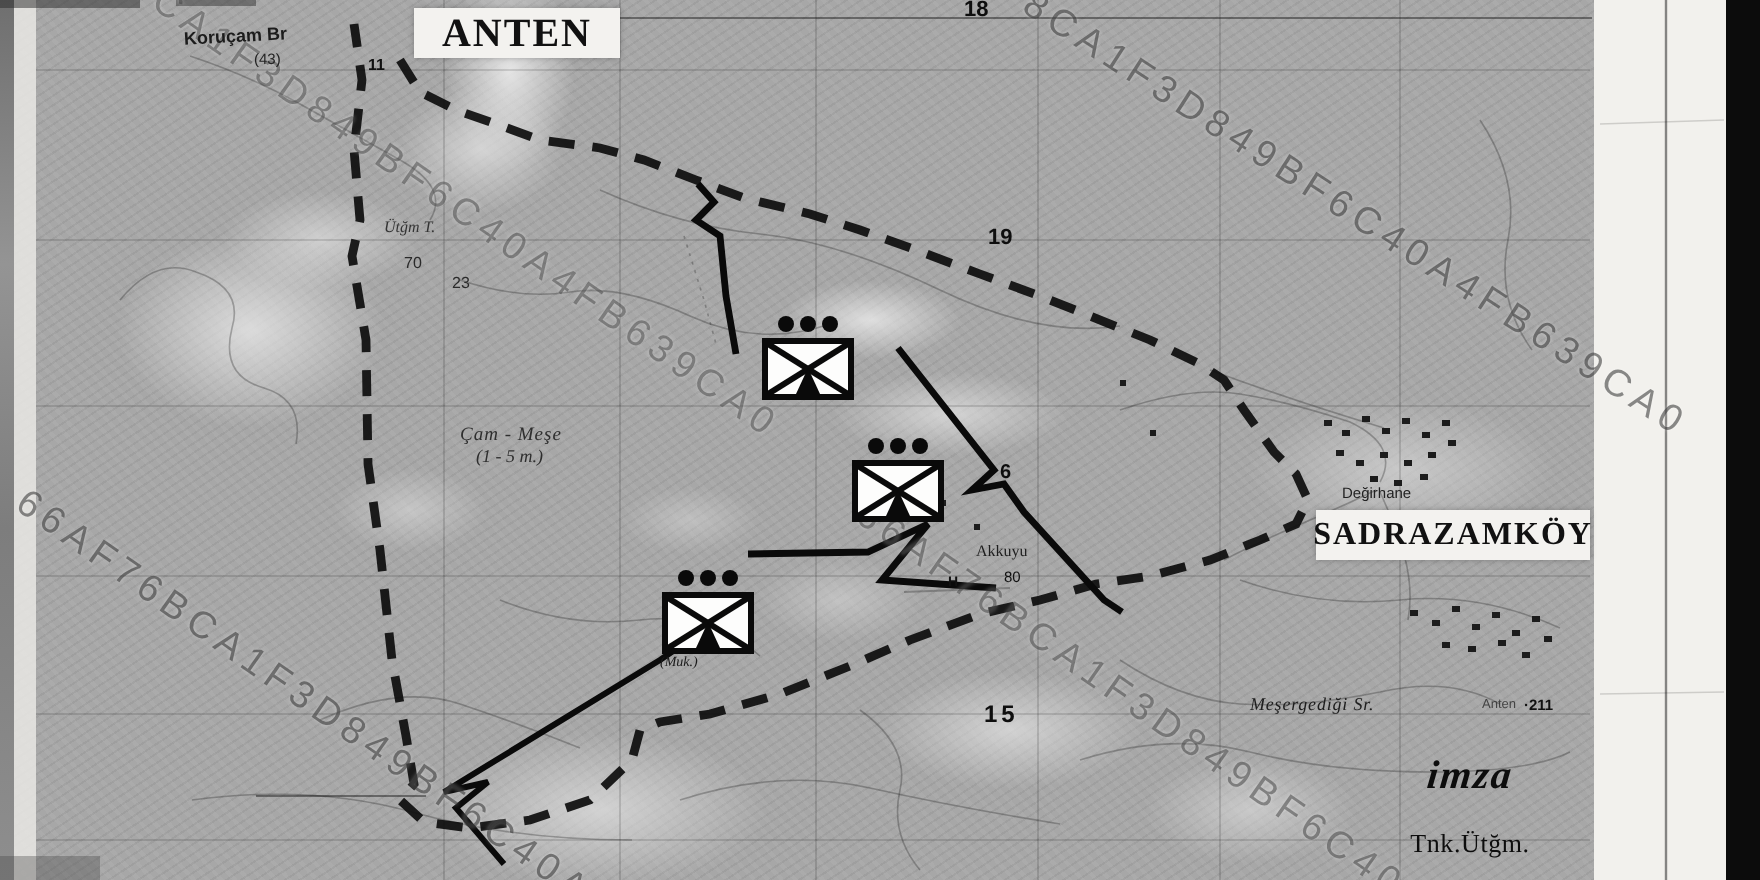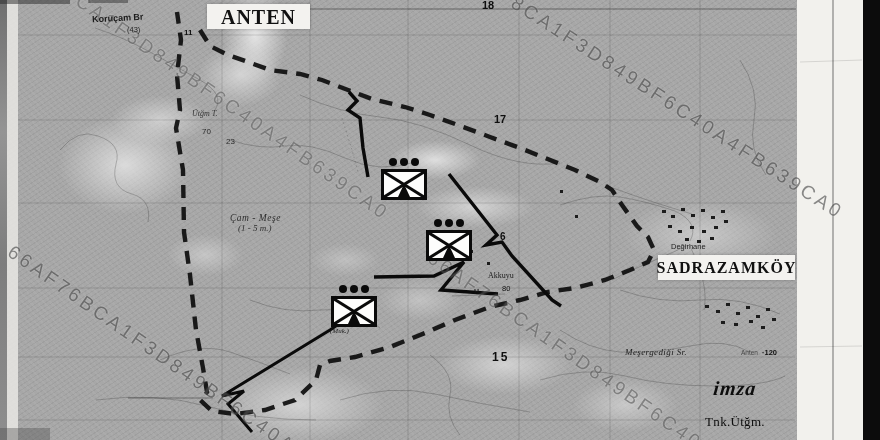--- a/index.html
+++ b/index.html
@@ -233,25 +233,25 @@
   <div class="lbl l-70 small-sans">70</div>
   <div class="lbl l-23 small-sans">23</div>
   <div class="lbl l-cam1">Çam - Meşe</div>
   <div class="lbl l-cam2">(1 - 5 m.)</div>
   <div class="lbl l-akkuyu">Akkuyu</div>
   <div class="lbl l-80 small-sans">80</div>
   <div class="lbl l-h small-sans">H</div>
   <div class="lbl l-degirhane small-sans">Değirhane</div>
   <div class="lbl l-meserge">Meşergediği Sr.</div>
   <div class="lbl l-antens small-sans">Anten</div>
-  <div class="lbl l-151 small-sans">·120</div>
+  <div class="lbl l-151 small-sans">·211</div>
   <div class="lbl l-muk">(Muk.)</div>
 
   <div class="lbl gridnum n18">18</div>
-  <div class="lbl gridnum n17">17</div>
+  <div class="lbl gridnum n17">19</div>
   <div class="lbl gridnum n15">15</div>
   <div class="lbl gridnum n6">6</div>
 
   <div class="unit u1">
     <div class="dots">
       <span class="dot"></span>
         <span class="dot"></span>
         <span class="dot"></span>
     </div>
     <div class="ubox">

